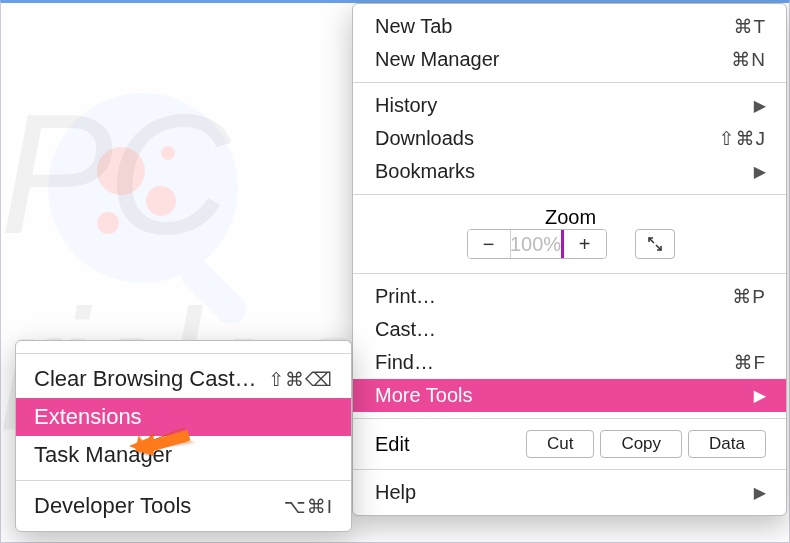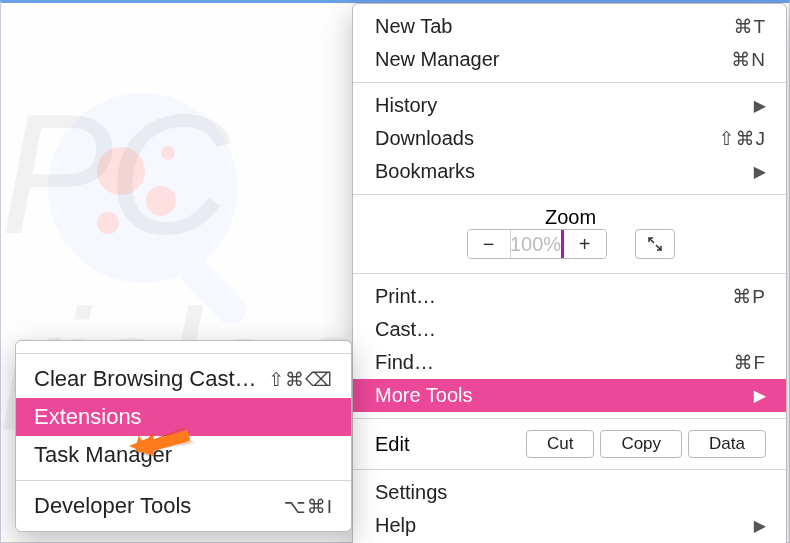--- a/index.html
+++ b/index.html
@@ -114,23 +114,20 @@
   <div class="edit-row">
     <span>Edit</span>
     <div class="edit-buttons">
       <div class="edit-btn">Cut</div>
       <div class="edit-btn">Copy</div>
       <div class="edit-btn">Data</div>
     </div>
   </div>
   <div class="sep"></div>
   <div class="menu-item">
-    <span>Settings</span>
-  </div>
-  <div class="menu-item">
     <span>Help</span>
     <span class="sub-arrow">▶</span>
   </div>
 </div>
 
 <div class="menu sub-menu">
   <div class="sep"></div>
   <div class="menu-item">
     <span>Clear Browsing Cast…</span>
     <span class="shortcut">⇧⌘⌫</span>

